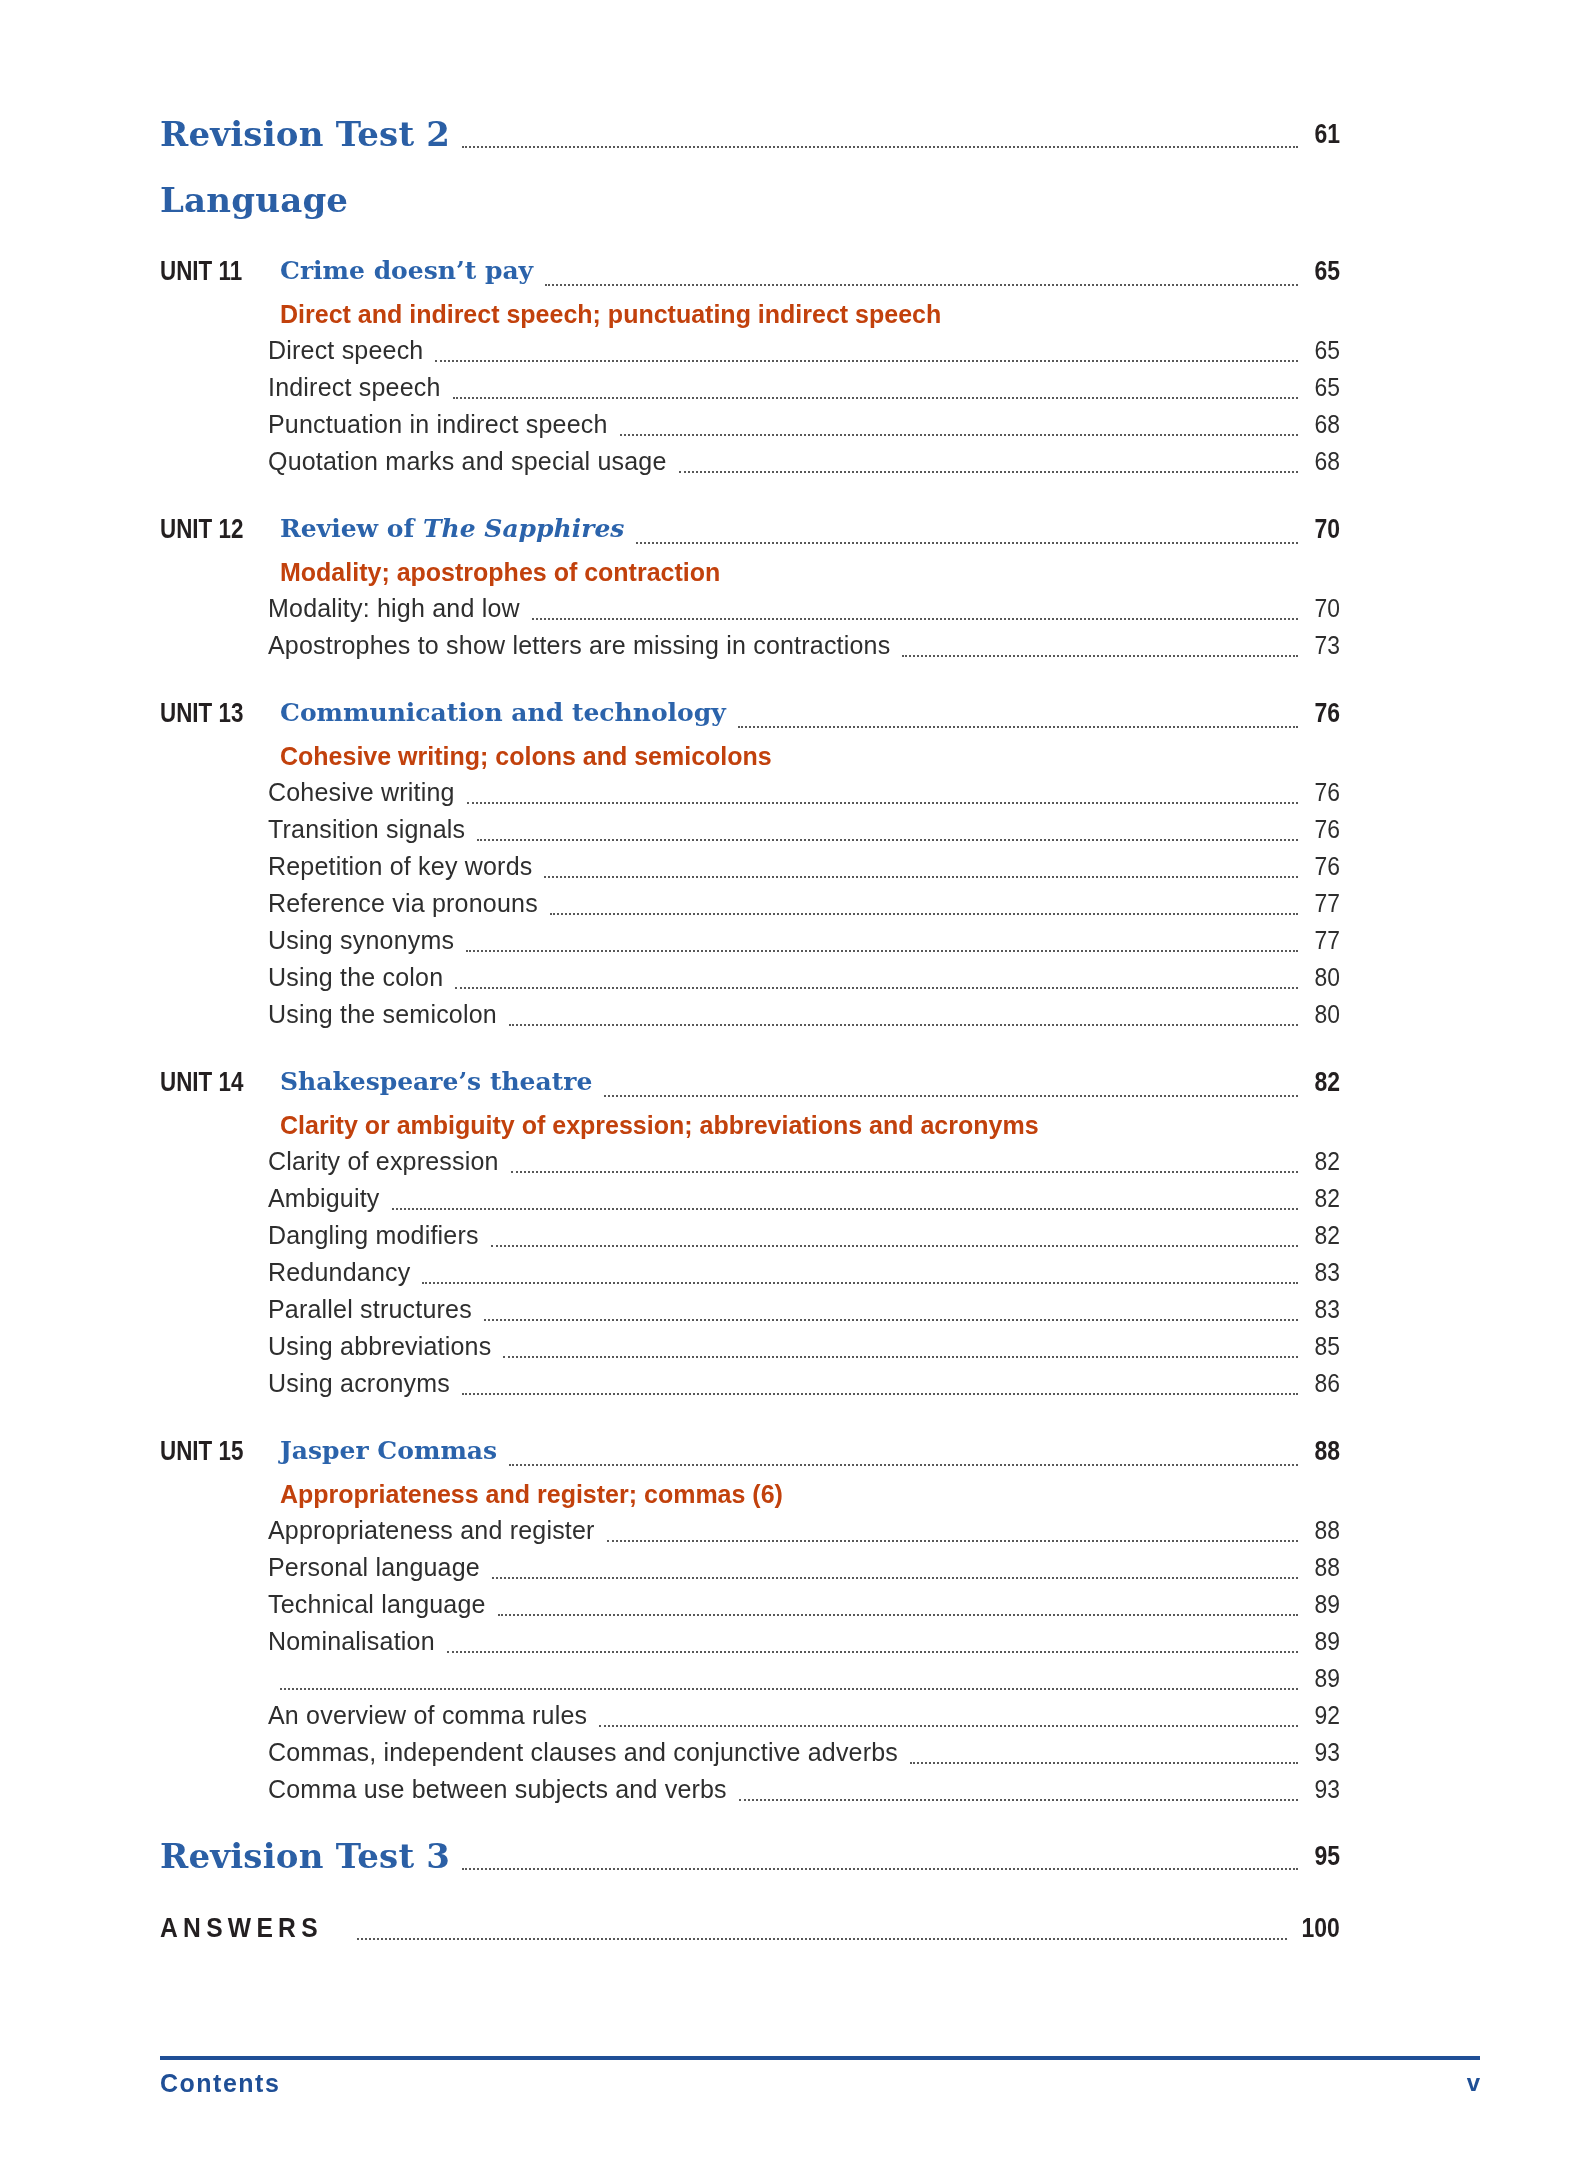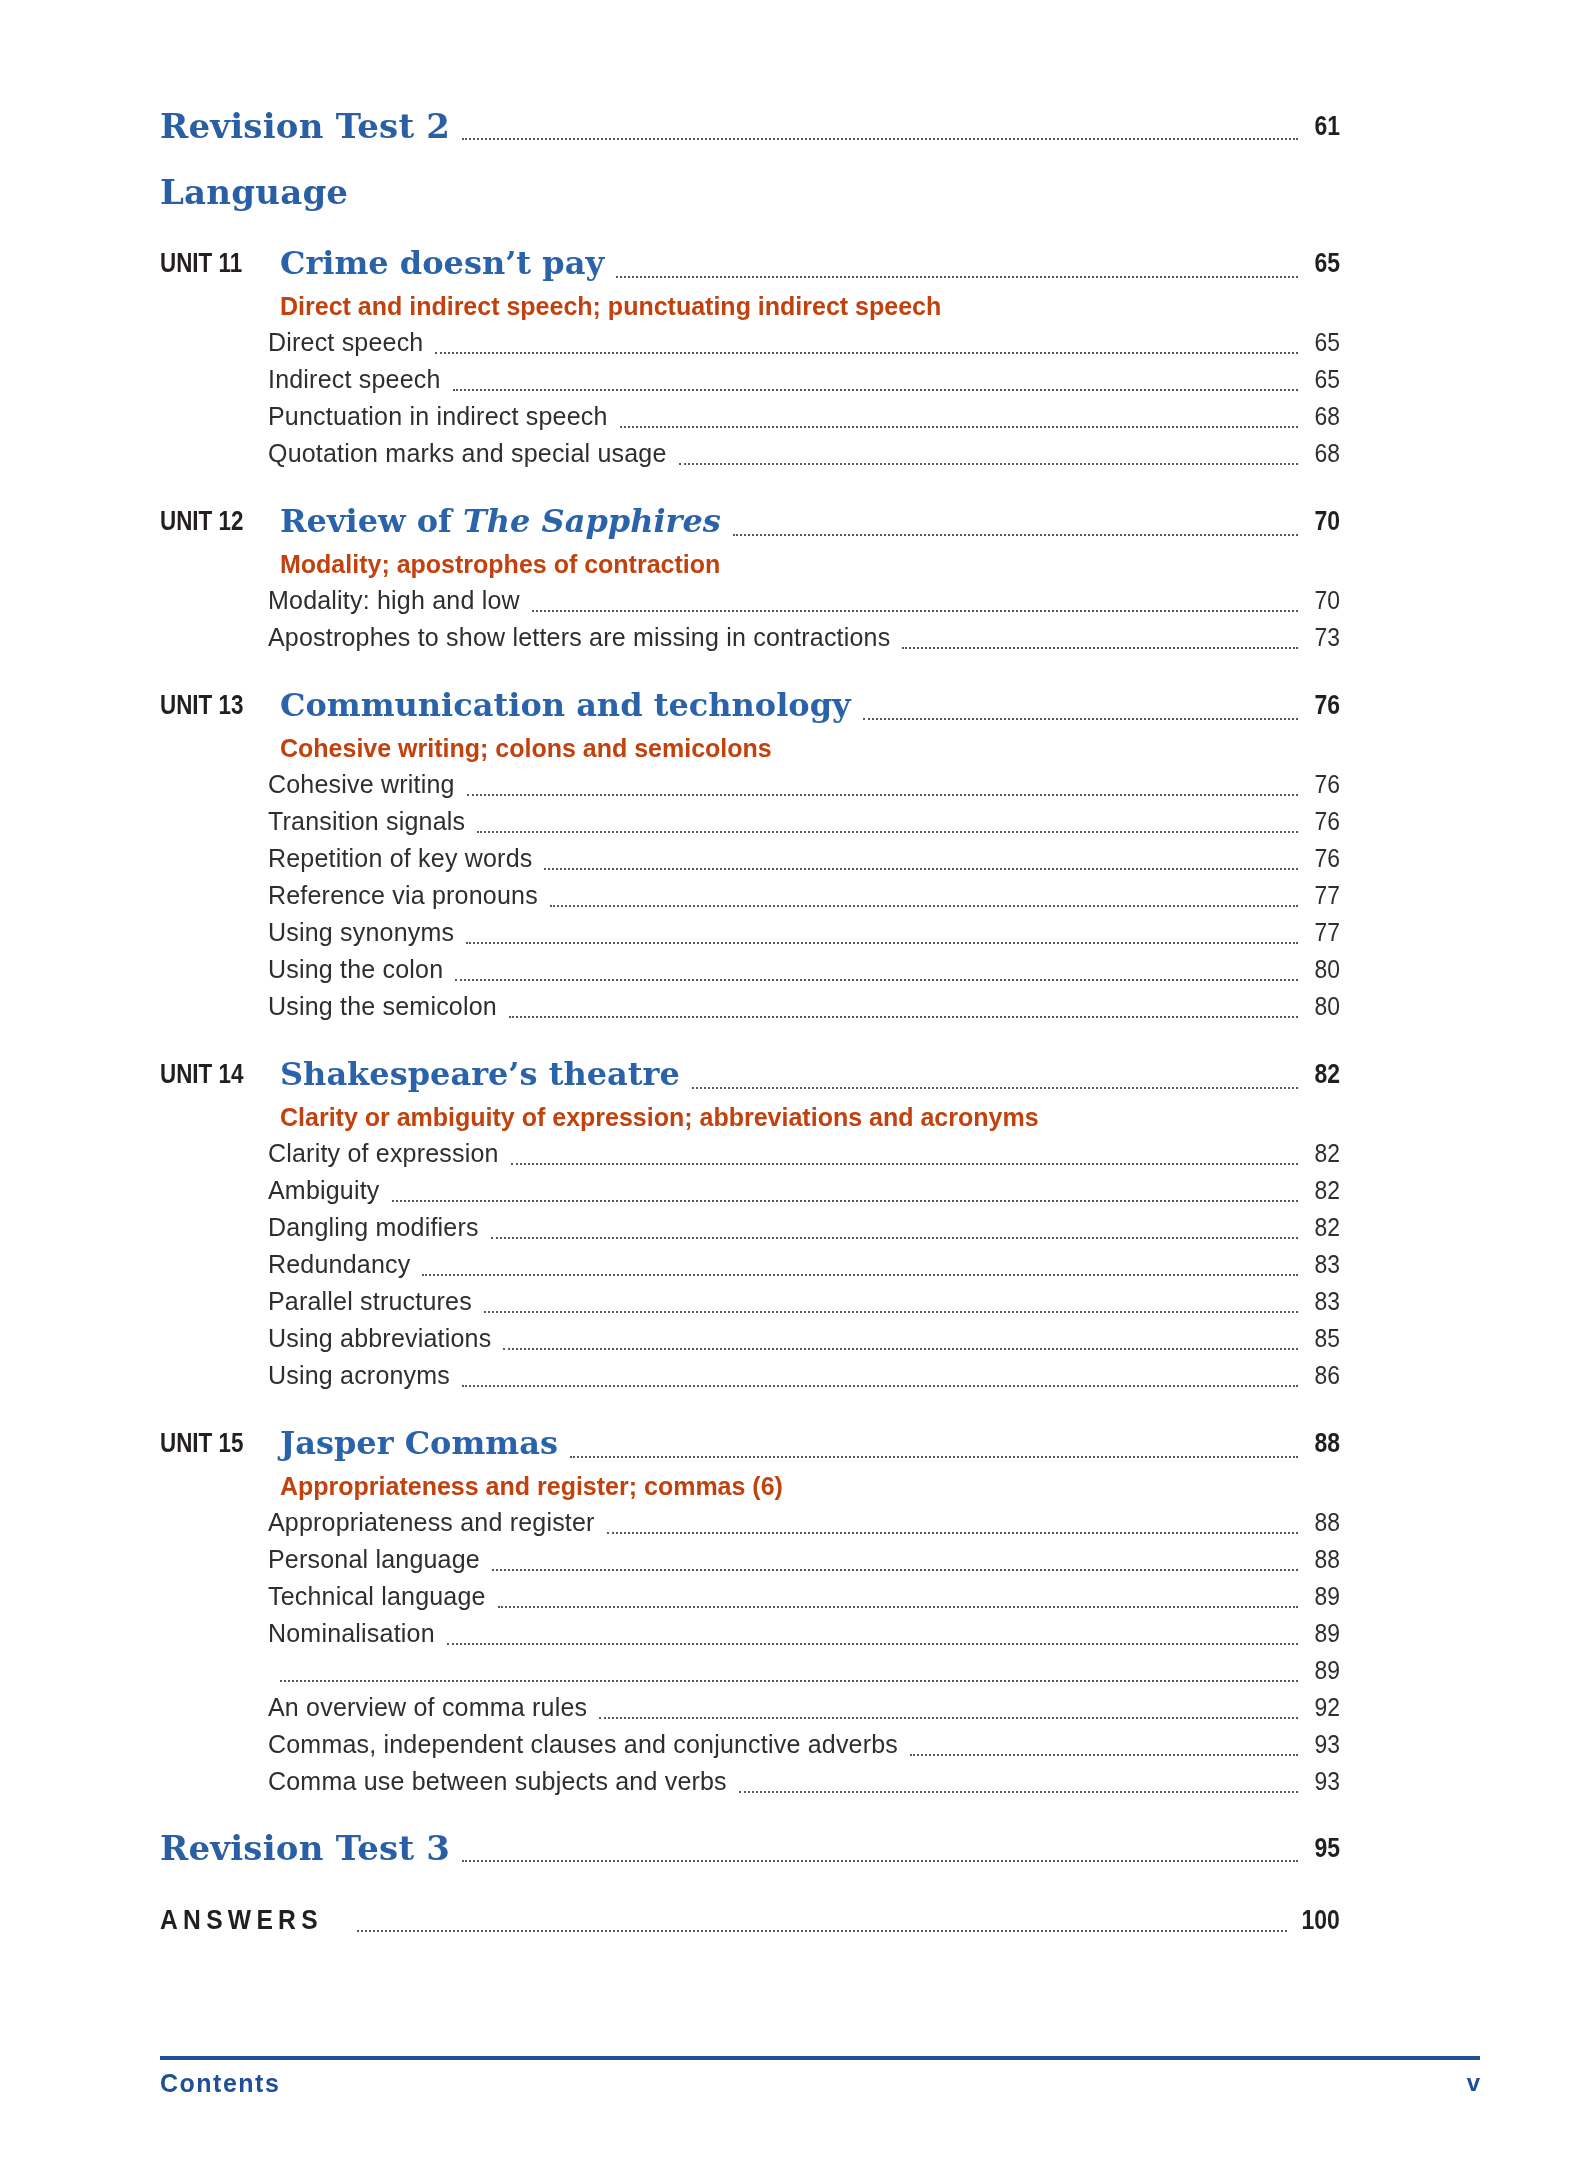--- a/index.html
+++ b/index.html
@@ -1,21 +1,21 @@
 <!DOCTYPE html>
 <html><head>
 <meta charset="utf-8">
 <style>
   html,body { margin:0; padding:0; background:#ffffff; }
   body {
     width:1577px; height:2164px; position:relative; overflow:hidden;
     font-family:"Liberation Sans", sans-serif; color:#231f20;
   }
   .toc { position:absolute; left:160px; top:96px; width:1180px; }
-  .toc > :first-child { margin-top:8px;align-items:flex-end; }
+  .toc > :first-child { margin-top:16px;align-items:flex-end; }
 
   .row { display:flex; align-items:flex-end; }
 
   
   .leader { flex:1 1 auto; min-width:24px; border-bottom:2px dotted #585858; margin:0 6px 8px 12px; }
   .item-row .leader { margin-bottom:7px; }
 
   
   .big-title {
     font-family:"DejaVu Serif", serif; font-weight:bold;
@@ -26,21 +26,21 @@
 
   
   .unit-block { margin-top:26px; }
   .unit-title-row { }
   .unit-label {
     flex:0 0 120px; width:120px; font-weight:bold; font-size:28px; line-height:46px;
     color:#231f20; transform:scaleX(0.80); transform-origin:left bottom; white-space:nowrap;
   }
   .unit-title {
     font-family:"DejaVu Serif", serif; font-weight:bold; color:#2b63ab;
-    font-size:32px; line-height:46px; white-space:nowrap;
+    font-size:25px; line-height:46px; white-space:nowrap;
   }
   .unit-title em { font-style:italic; }
   .unit-subtitle {
     margin-left:120px; margin-top:2px; font-weight:bold;
     font-size:25px; line-height:36px; color:#c2410c;
   }
 
   
   .item-row { margin-left:108px; height:37px; }
   .item-label { font-size:25px; line-height:37px; color:#2e2e2e; letter-spacing:0.2px; white-space:nowrap; }

